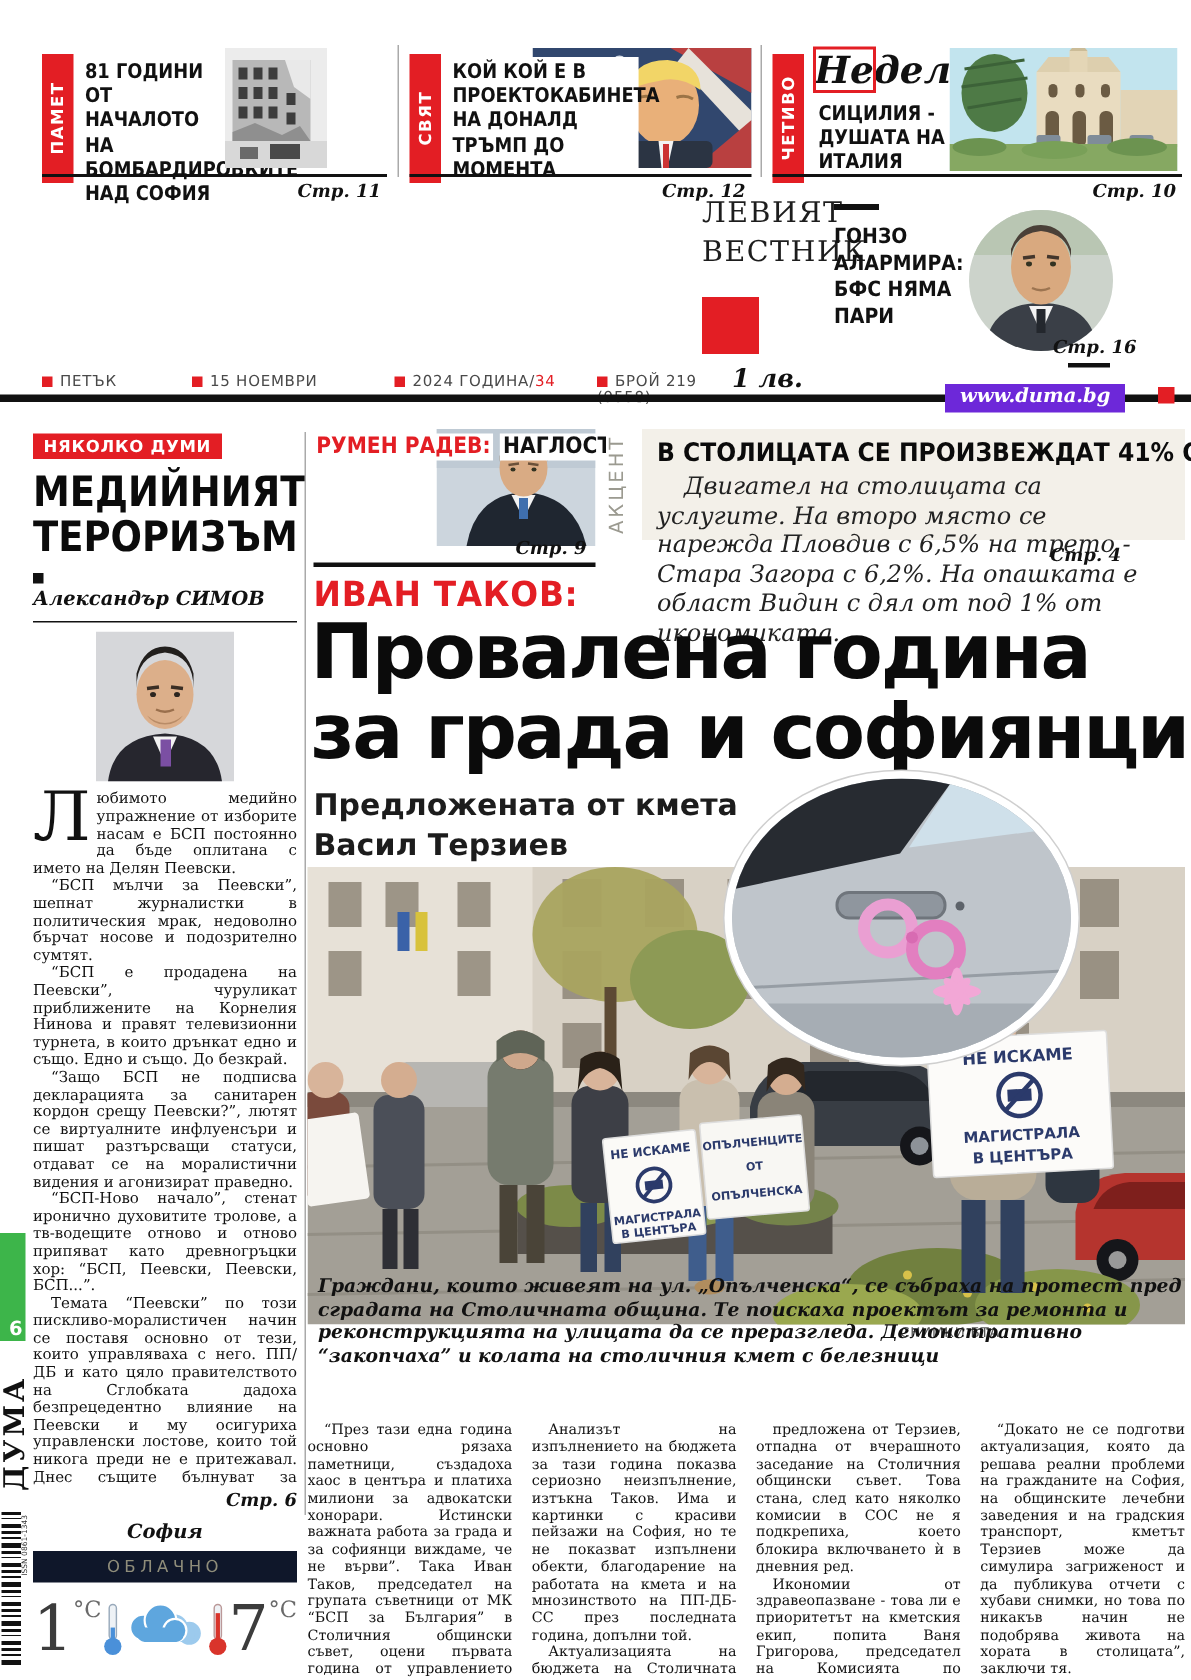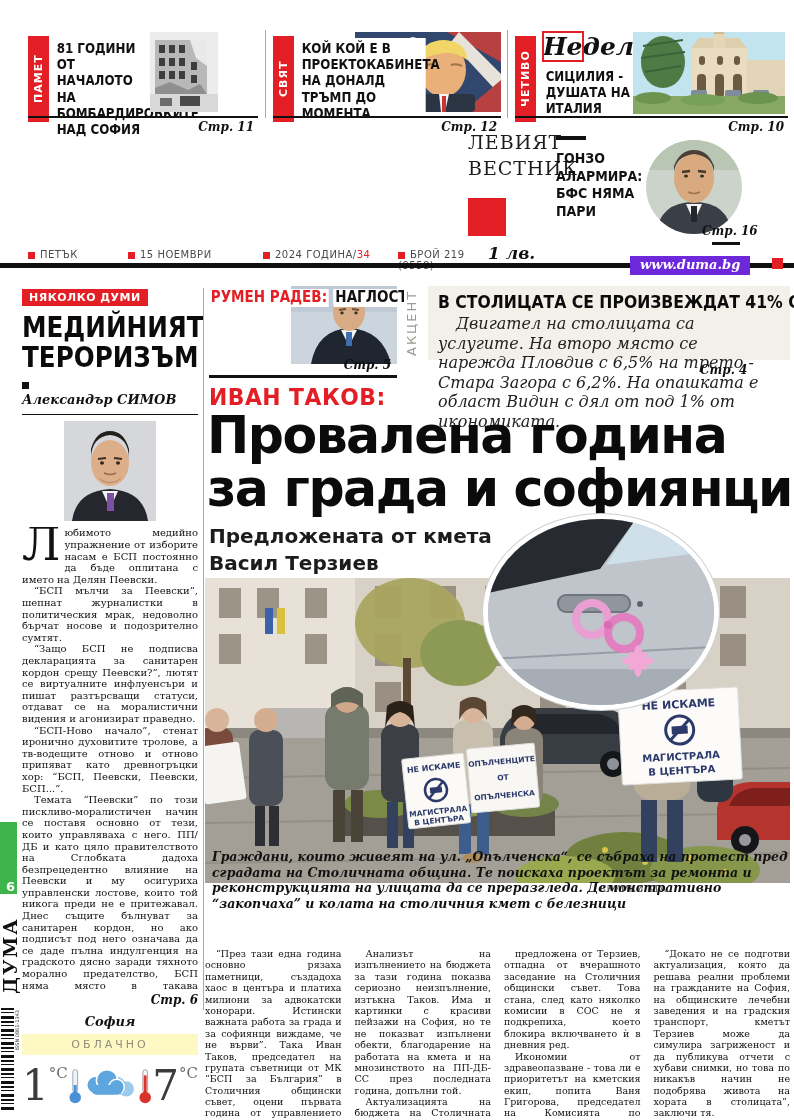--- a/index.html
+++ b/index.html
@@ -38,21 +38,21 @@
   .radev-t{font-family:"DejaVu Sans",sans-serif;font-weight:bold;font-size:15px;line-height:1.18;
            transform:scaleX(.9);transform-origin:0 0;white-space:nowrap;}
   .radev-t .w{background:#fff;display:inline-block;padding:0 2px;}
   .masthead{font-family:"DejaVu Serif",serif;font-weight:bold;font-size:112px;line-height:.9;
             letter-spacing:5px;color:#141414;}
   .tagline{font-size:19px;letter-spacing:1px;line-height:1.35;color:#1d1d1d;}
   .gonzo-t{font-family:"DejaVu Sans",sans-serif;font-weight:bold;font-size:14px;line-height:1.25;
            transform:scaleX(.9);transform-origin:0 0;}
   .weather{text-align:center;}
   .w-city{font-weight:bold;font-style:italic;font-size:13px;}
-  .w-cond{background:#fef9c3;color:#8f8d7a;font-family:"DejaVu Sans",sans-serif;font-size:11px;
+  .w-cond{background:#0f172a;color:#8f8d7a;font-family:"DejaVu Sans",sans-serif;font-size:11px;
           letter-spacing:3px;padding:4px 0;margin:5px 0 10px;}
   .w-temp{font-family:"DejaVu Serif",serif;font-size:42px;color:#3c3c3c;line-height:1;}
   .w-deg{font-size:15px;vertical-align:22px;color:#6a6a6a;}
   .vspine{writing-mode:vertical-rl;transform:rotate(180deg);font-weight:bold;font-size:19px;
           letter-spacing:2px;font-family:"DejaVu Serif",serif;}
   .barcode{background:repeating-linear-gradient(180deg,#111 0 2px,#fff 2px 4px,#111 4px 5px,#fff 5px 8px,#111 8px 11px,#fff 11px 13px);}
   .nedelnik{font-family:"DejaVu Serif",serif;font-style:italic;font-weight:bold;font-size:25px;white-space:nowrap;}
   .nedelnik .ne{outline:2px solid #e31e24;outline-offset:-1px;}
   .vdiv{width:1px;background:#aaa;}
   .akcent-vlabel{writing-mode:vertical-rl;transform:rotate(180deg);color:#9b9a90;
@@ -223,20 +223,21 @@
       <path d="M27 38 Q27 16 46 14 Q65 16 65 38 L65 28 Q60 10 46 10 Q32 10 27 28 Z" fill="#221f1d"></path>
       <path d="M34 38 L42 37 M50 37 L58 38" stroke="#3a2e24" stroke-width="2.2"></path>
       <ellipse cx="38" cy="42" rx="2" ry="1.7" fill="#2c2620"></ellipse>
         <ellipse cx="54" cy="42" rx="2" ry="1.7" fill="#2c2620"></ellipse>
       <path d="M34 56 Q46 66 58 56 Q54 62 46 62 Q38 62 34 56 Z" fill="#b98c67"></path>
       <path d="M40 52 Q46 55 52 52" stroke="#9a6f4c" stroke-width="1.5" fill="none"></path>
     </svg>
     <div class="article" style="height:464px;overflow:hidden;">
       <p class="first"><span class="dropcap">Л</span><span>юбимото медийно упражнение от изборите насам е БСП постоянно да бъде оплитана с името на Делян Пеевски.</span></p>
       <p>“БСП мълчи за Пеевски”, шепнат журналистки в политическия мрак, недоволно бърчат носове и подозрително сумтят.</p>
+      <p>“БСП е продадена на Пеевски”, чуруликат приближените на Корнелия Нинова и правят телевизионни турнета, в които дрънкат едно и също. Едно и също. До безкрай.</p>
       <p>“Защо БСП не подписва декларацията за санитарен кордон срещу Пеевски?”, лютят се виртуалните инфлуенсъри и пишат разтърсващи статуси, отдават се на моралистични видения и агонизират праведно.</p>
       <p>“БСП-Ново начало”, стенат иронично духовитите тролове, а тв-водещите отново и отново припяват като древногръцки хор: “БСП, Пеевски, Пеевски, БСП...”.</p>
       <p>Темата “Пеевски” по този пискливо-моралистичен начин се поставя основно от тези, които управляваха с него. ПП/ДБ и като цяло правителството на Сглобката дадоха безпрецедентно влияние на Пеевски и му осигуриха управленски лостове, които той никога преди не е притежавал. Днес същите бълнуват за санитарен кордон, но ако подписът под него означава да се даде пълна индулгенция на градското дясно заради тяхното морално предателство, БСП няма място в такава декларация. Всеки да си сърба попарата...</p>
     </div>
     <div class="pref" style="text-align:right;margin-top:2px;">Стр. 6</div>
   </div>
 
   <div class="abs vdiv" style="left:203px;top:288px;height:722px;"></div>
 
   <div class="abs" style="left:209px;top:286px;width:188px;height:89px;border-bottom:3px solid #111;">
@@ -251,21 +252,21 @@
       <path d="M48 24 L55 23 M61 23 L68 24" stroke="#6b5139" stroke-width="1.8"></path>
       <ellipse cx="51" cy="27" rx="1.7" ry="1.4" fill="#332"></ellipse>
         <ellipse cx="65" cy="27" rx="1.7" ry="1.4" fill="#332"></ellipse>
     </svg>
     <div class="radev-t abs" style="left:0;top:3px;">
       <div class="w" style="color:#e31e24;">РУМЕН РАДЕВ:</div>
       <div class="w">НАГЛОСТТА</div>
       <div class="w">НА СТЕРОИД И НЯМА</div>
       <div class="w">ДА СИ ОТИДЕ САМА</div>
     </div>
-    <div class="abs pref" style="right:6px;top:72px;">Стр. 5</div>
+    <div class="abs pref" style="right:6px;top:72px;">Стр. 9</div>
   </div>
 
   <div class="abs akcent-box" style="left:404px;top:286px;width:386px;height:74px;">
     <div class="abs akcent-vlabel" style="left:0;top:0;width:24px;height:74px;background:#fff;">АКЦЕНТ</div>
     <div class="abs akcent-title" style="left:34px;top:6px;">В СТОЛИЦАТА СЕ ПРОИЗВЕЖДАТ 41% ОТ БВП</div>
     <div class="abs akcent-text" style="left:34px;top:28px;width:342px;">Двигател на столицата са услугите. На второ място се нарежда Пловдив с 6,5% на трето - Стара Загора с 6,2%. На опашката е област Видин с дял от под 1% от икономиката.</div>
   </div>
   <div class="abs pref" style="left:700px;top:363px;">Стр. 4</div>
 
   <div class="abs kicker" style="left:209px;top:384px;">ИВАН ТАКОВ:</div>

